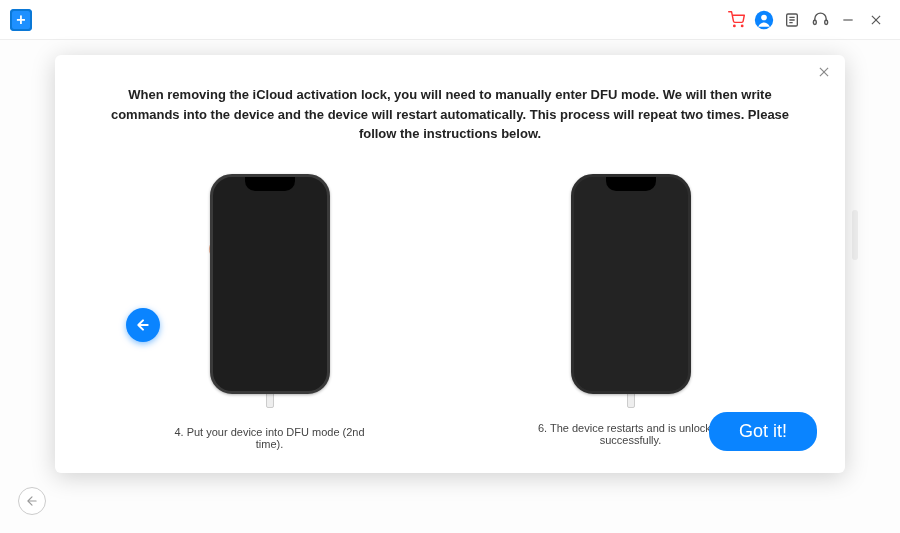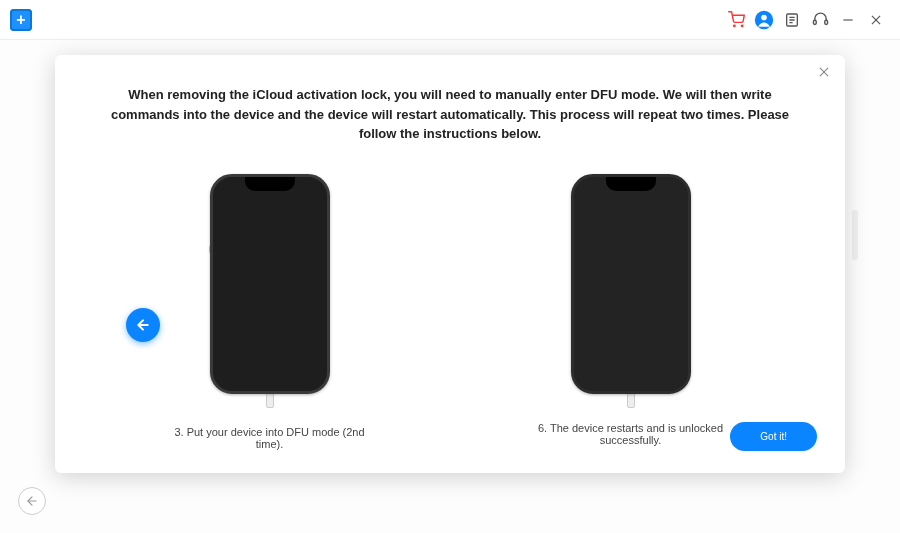--- a/index.html
+++ b/index.html
@@ -59,21 +59,21 @@
   }
   .nav-arrow{
     position:absolute; left:-34px; top:55%; transform:translateY(-50%);
     width:34px;height:34px;border-radius:50%;background:#0a84ff;display:flex;
     align-items:center;justify-content:center;color:#fff;font-size:18px;cursor:pointer;
     box-shadow:0 2px 6px rgba(10,132,255,.5);
   }
   .got-it{
     position:absolute; right:28px; bottom:22px;
     background:#0a84ff;color:#fff;border:none;border-radius:18px;
-    padding:9px 30px;font-size:10px;cursor:pointer;
+    padding:9px 30px;font-size:18px;cursor:pointer;
   }
   .back-round{
     position:absolute; left:18px; bottom:18px; width:28px;height:28px;
     border:1px solid #ccc;border-radius:50%;display:flex;align-items:center;justify-content:center;
     color:#999;background:#fff;
   }
   
   .under-hint{
     position:absolute; right:42px; top:210px; width:6px; height:50px; background:#f0f0f0; border-radius:3px;
   }
@@ -151,21 +151,21 @@
         <svg class="hand" viewBox="0 0 60 80">
           <path d="M42 10 C40 4 30 4 28 10 L24 32 C12 30 8 44 14 50 L30 72 48 72 54 40 C56 24 50 14 42 10 Z" fill="#ffd9c7" stroke="#e6a98c" stroke-width="1"></path>
           <path d="M30 8 Q26 18 30 26" fill="none" stroke="#ff8a3d" stroke-width="3" stroke-linecap="round"></path>
           <polyline points="26,24 30,28 34,24" fill="none" stroke="#ff8a3d" stroke-width="3" stroke-linecap="round" stroke-linejoin="round"></polyline>
         </svg>
         <div class="phone dark">
           <div class="notch"></div>
         </div>
         <div class="cable"></div>
       </div>
-      <div class="caption">3. Put your device into DFU mode (2nd time).</div>
+      <div class="caption">4. Put your device into DFU mode (2nd time).</div>
     </div>
 
 
     <div class="step">
       <div class="phone darker">
         <div class="notch"></div>
         <div class="apple white"></div>
       </div>
       <div class="cable"></div>
       <div class="caption">6. The device restarts and is unlocked successfully.</div>

